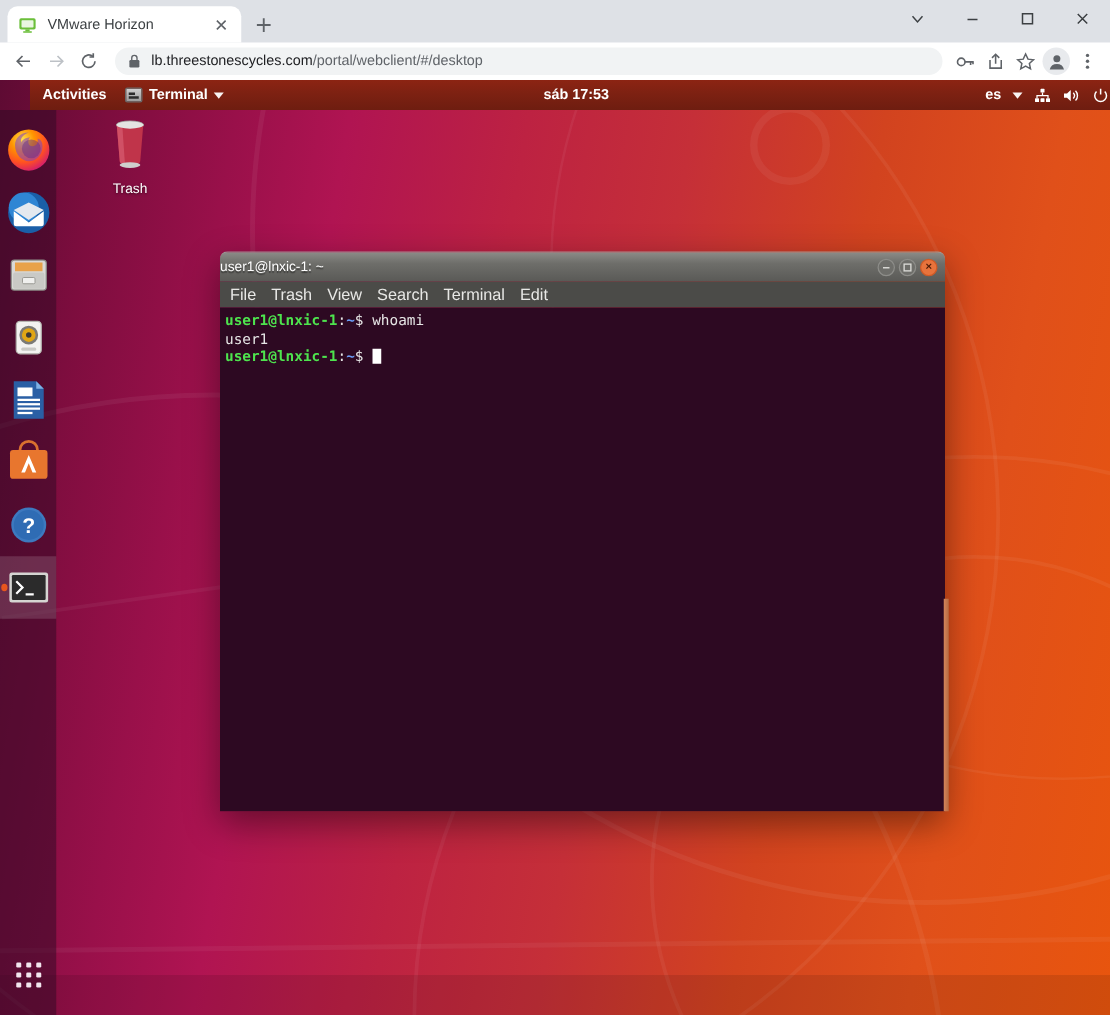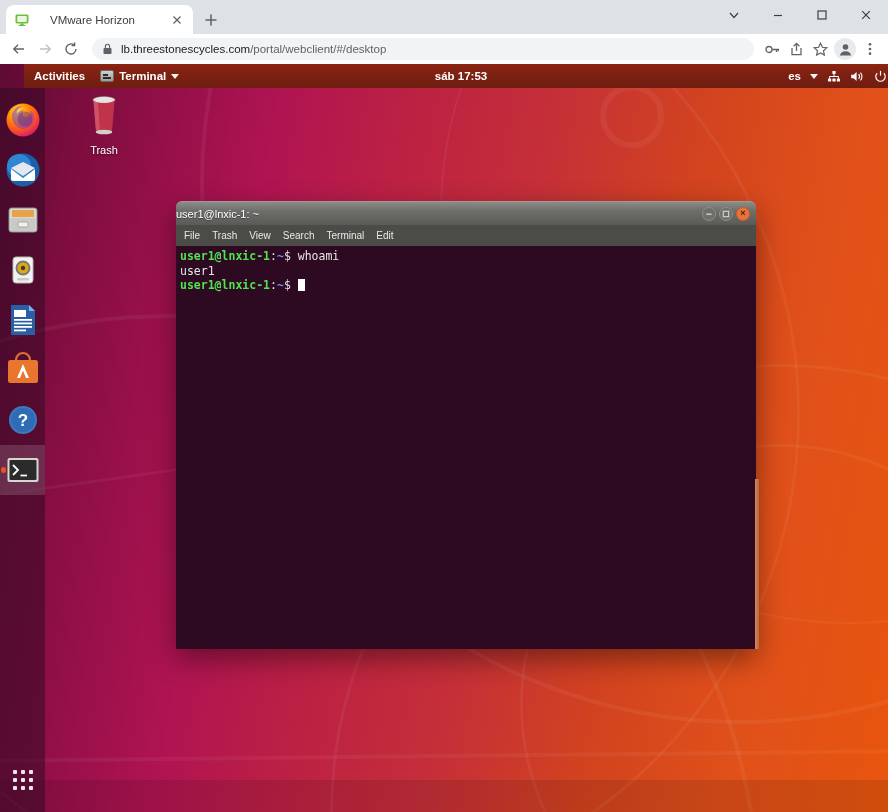--- a/index.html
+++ b/index.html
@@ -15,21 +15,21 @@
 
   #tabstrip { position: absolute; top: 0; left: 0; width: 888px; height: 34px; }
 
   #tab-vmware {
     position: absolute; left: 6px; top: 5px; width: 187px; height: 29px;
     background: #fff; border-radius: 8px 8px 0 0;
     display: flex; align-items: center; padding: 0 8px;
   }
   #tab-vmware .favicon { width: 16px; height: 16px; flex: 0 0 16px; position: relative; }
   #tab-vmware .tab-title {
-    font-size: 11.5px; color: #3c4043; margin-left: 20px;
+    font-size: 11.5px; color: #3c4043; margin-left: 8px;
     white-space: nowrap; overflow: hidden; flex: 1;
   }
   .tab-close {
     width: 16px; height: 16px; flex: 0 0 16px; position: relative;
     color: #5f6368; font-size: 13px; line-height: 16px; text-align: center;
   }
   #new-tab-button {
     position: absolute; left: 200px; top: 10px; width: 22px; height: 22px;
     color: #5f6368; font-size: 17px; line-height: 21px; text-align: center;
   }
@@ -191,21 +191,21 @@
     display: flex; align-items: center; justify-content: center;
     font-size: 9px; line-height: 1;
   }
   .wbtn.min, .wbtn.max { background: #6e6e6a; border: 1px solid #8d8d89; color: #d8d8d4; }
   .wbtn.close { background: #e8733c; border: 1px solid #cf5a26; color: #4a1a06; font-weight: bold; }
 
   #terminal-menubar {
     height: 21px; background: #4b4b48;
     display: flex; align-items: center; padding-left: 8px; gap: 12px;
   }
-  #terminal-menubar .mi { font-size: 10px; color: #e8e8e6; }
+  #terminal-menubar .mi { font-size: 13px; color: #e8e8e6; }
 
   #terminal-body {
     height: 403px; background: #2d0922; position: relative;
     font-family: "DejaVu Sans Mono", monospace; font-size: 11.5px;
     padding: 3px 20px 0 4px; overflow: hidden;
   }
   #terminal-body .line { white-space: pre; line-height: 14.5px; color: #e6e6e6; }
   .c-user { color: #4ee44e; font-weight: bold; }
   .c-colon { color: #e6e6e6; }
   .c-path { color: #6a9bf4; font-weight: bold; }

